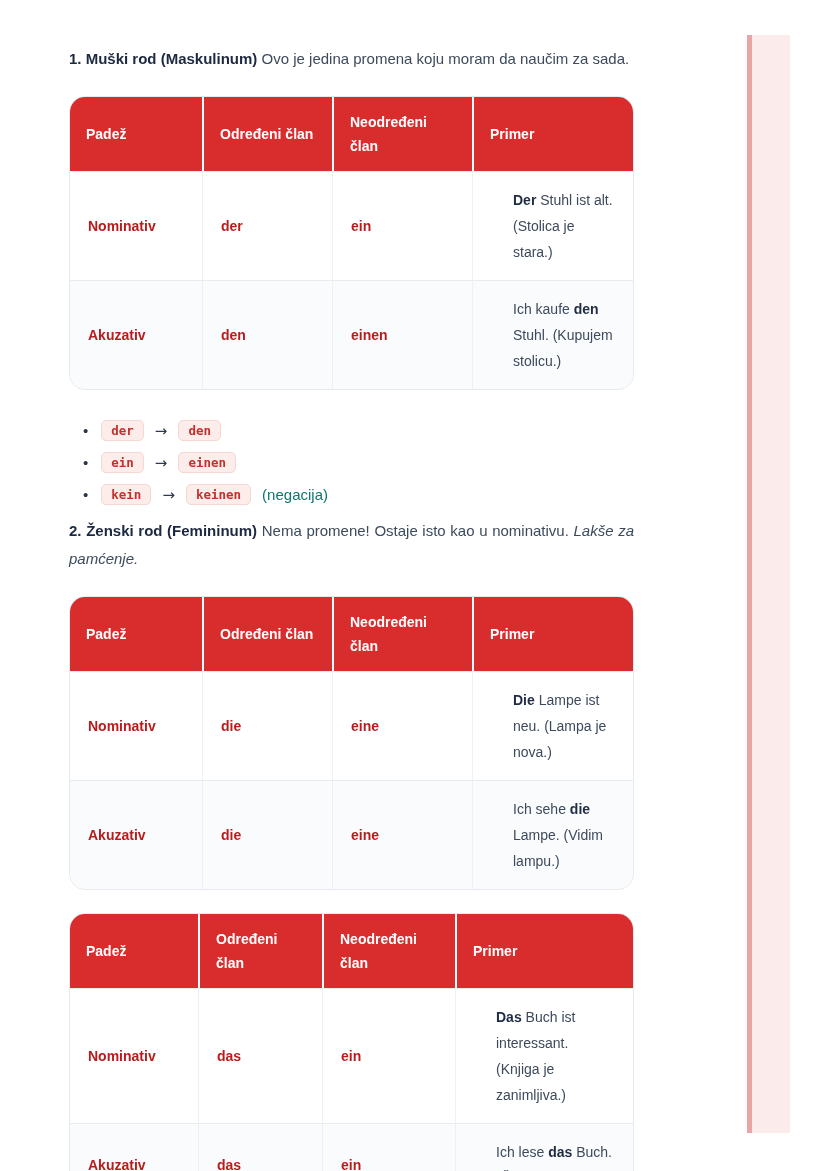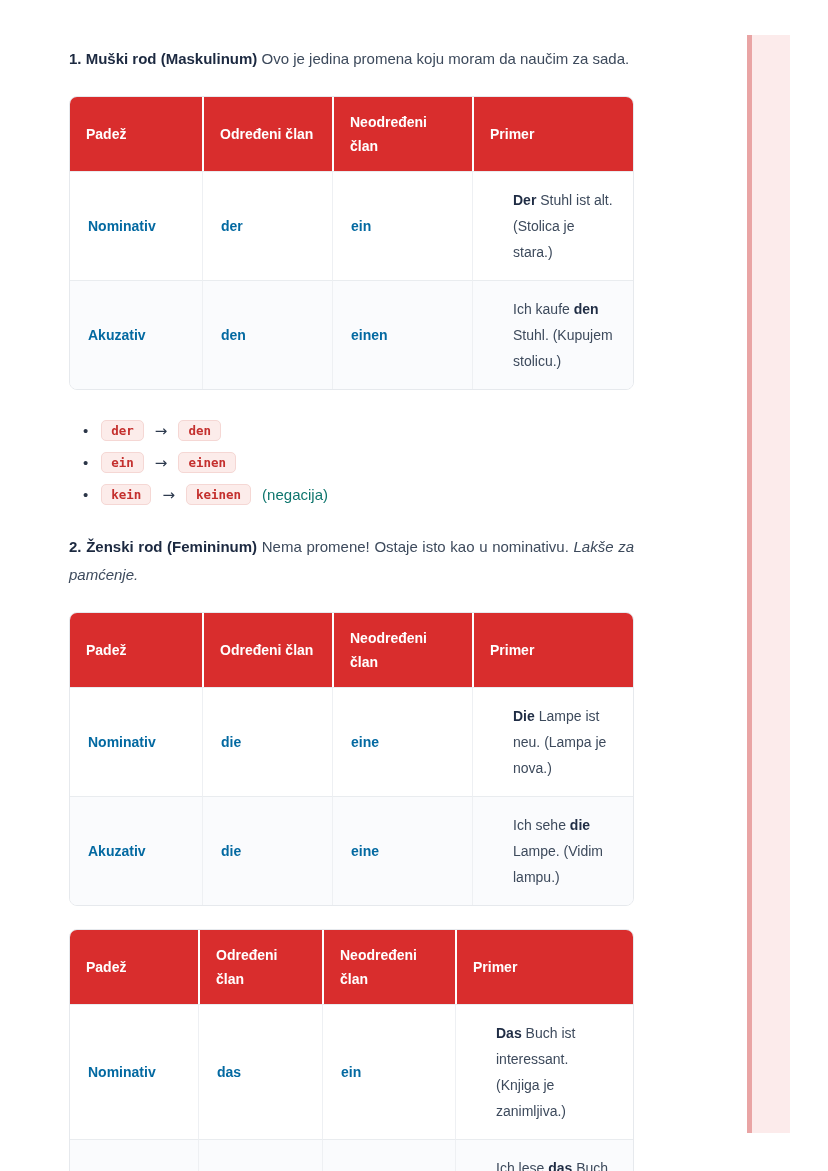--- a/index.html
+++ b/index.html
@@ -32,27 +32,27 @@
   .para {
     font-size: 15px;
     line-height: 28px;
     text-align: justify;
     margin: 0;
     color: #3d4a5c;
   }
   .para strong { color: #1c2940; }
   .para em { font-style: italic; }
   .para-1 { margin-top: 45px; }
-  .para-2 { margin-top: 28px; }
+  .para-2 { margin-top: 12px; }
   .para-3 { margin-top: 28px; }
 
   .tablewrap {
     margin-top: 23px;
     border: 1px solid #e6e9ed;
-    border-radius: 8px;
+    border-radius: 16px;
     overflow: hidden;
     background: #ffffff;
   }
   table {
     border-collapse: separate;
     border-spacing: 0;
     width: 100%;
     table-layout: fixed;
   }
   th {
@@ -69,21 +69,21 @@
   td {
     font-size: 14px;
     line-height: 26px;
     vertical-align: middle;
     padding: 15px 18px;
     background: #ffffff;
   }
   tbody td { border-top: 1px solid #e9ecef; }
   td + td { border-left: 1px solid #eef0f3; }
   tbody tr:nth-child(even) td { background: #fafbfd; }
-  td.c-label { font-weight: bold; color: #0369a1; }
+  td.c-label { font-weight: bold; color: #b91c1c; }
   td.c-primer { color: #3d4a5c; padding-left: 40px; }
   td.c-primer b { color: #1f2c44; }
 
   .t-a th:nth-child(1) { width: 100px; }
   .t-a th:nth-child(2) { width: 96px; }
   .t-a th:nth-child(3) { width: 106px; }
   .t-b th:nth-child(1) { width: 96px; }
   .t-b th:nth-child(2) { width: 90px; }
   .t-b th:nth-child(3) { width: 99px; }
 

